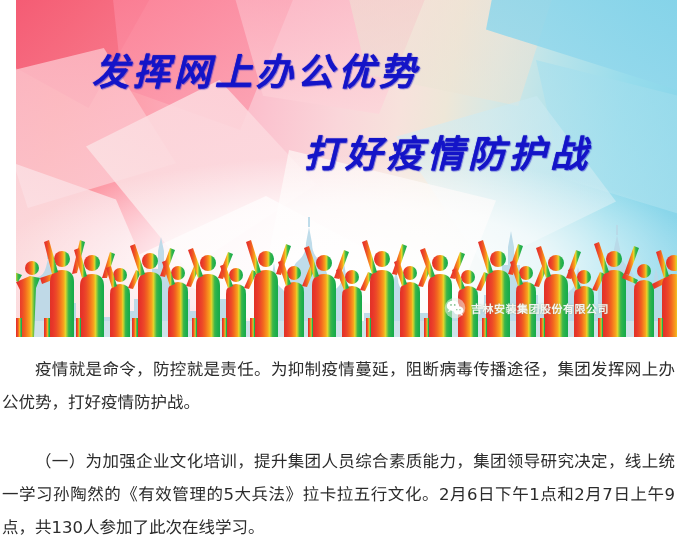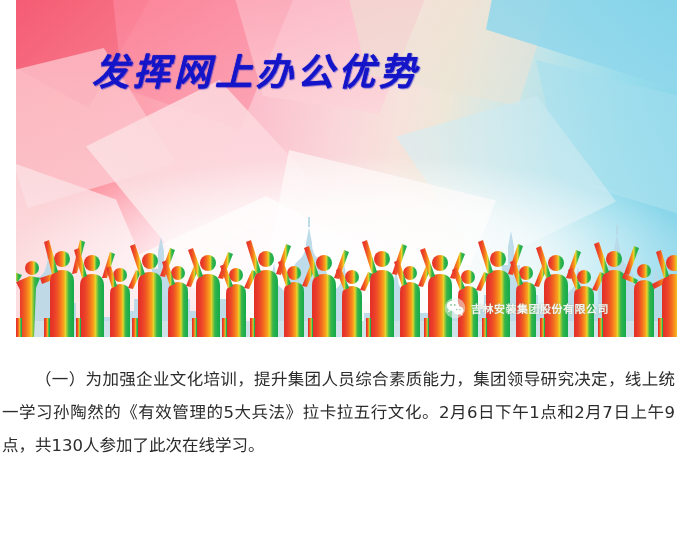--- a/index.html
+++ b/index.html
@@ -377,36 +377,38 @@
         <rect x="350" y="106" width="5" height="19"></rect>
         <rect x="408" y="106" width="5" height="19"></rect>
         <rect x="466" y="106" width="5" height="19"></rect>
         <rect x="524" y="106" width="5" height="19"></rect>
         <rect x="582" y="106" width="5" height="19"></rect>
         <rect x="642" y="106" width="5" height="19"></rect>
       </g>
     </svg>
 
     <div class="title-line title-1">发挥网上办公优势</div>
+    <div class="title-line title-2">打好疫情防护战</div>
 
     <div class="watermark">
       <svg class="wechat-icon" viewBox="0 0 32 32">
         <circle cx="16" cy="16" r="15" fill="#e9f4ea" opacity="0.55"></circle>
 
         <ellipse cx="13" cy="13" rx="9" ry="7.4" fill="#ffffff"></ellipse>
         <path d="M7.5 18.5 L5 22 L9.8 20.2 Z" fill="#ffffff"></path>
         <circle cx="10.2" cy="11.6" r="1.25" fill="#7fbf8a"></circle>
         <circle cx="15.6" cy="11.6" r="1.25" fill="#7fbf8a"></circle>
 
         <ellipse cx="21" cy="19.5" rx="7.4" ry="6.1" fill="#ffffff"></ellipse>
         <path d="M25.6 24 L27.8 27 L23.6 25.4 Z" fill="#ffffff"></path>
         <circle cx="18.6" cy="18.4" r="1.05" fill="#7fbf8a"></circle>
         <circle cx="23.2" cy="18.4" r="1.05" fill="#7fbf8a"></circle>
       </svg>
       <span class="wm-text">吉林安装集团股份有限公司</span>
     </div>
   </div>
 
   <div class="article">
+    <p class="para para-1">疫情就是命令，防控就是责任。为抑制疫情蔓延，阻断病毒传播途径，集团发挥网上办公优势，打好疫情防护战。</p>
     <p class="para para-2">（一）为加强企业文化培训，提升集团人员综合素质能力，集团领导研究决定，线上统一学习孙陶然的《有效管理的5大兵法》拉卡拉五行文化。2月6日下午1点和2月7日上午9点，共130人参加了此次在线学习。</p>
   </div>
 
 </div>
 
 </body></html>

